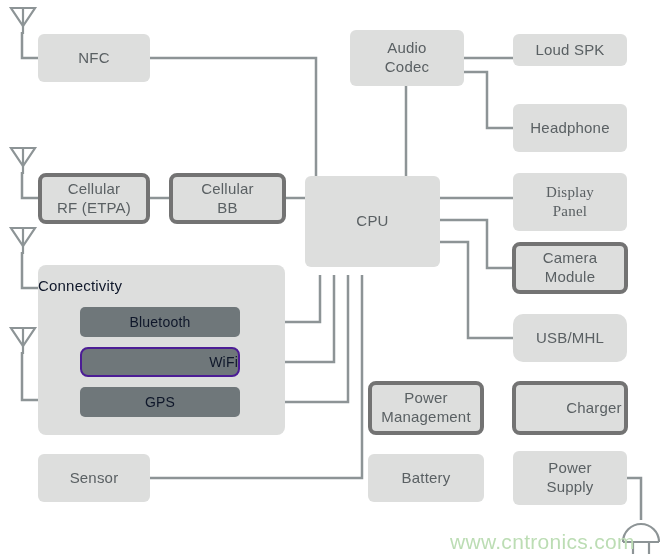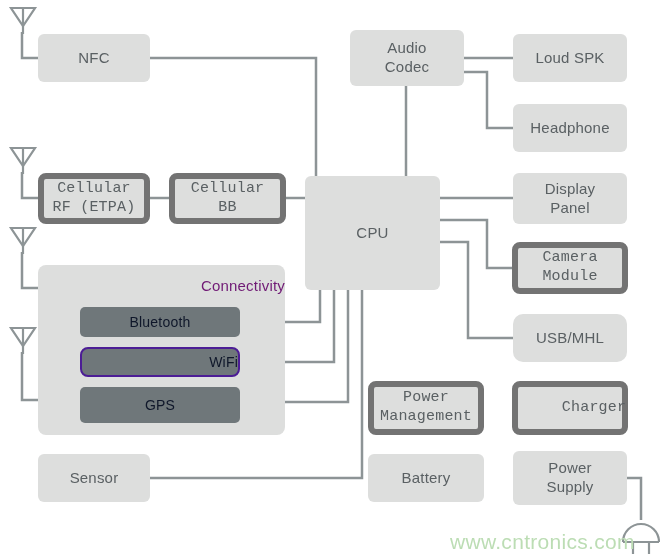--- a/index.html
+++ b/index.html
@@ -37,38 +37,37 @@
     text-align: center;
     color: #5a6063;
     font-size: 15px;
     line-height: 1.25;
     letter-spacing: 0.2px;
     white-space: pre-line;
     border: 2px solid transparent;
     z-index: 3;
   }
   .block.hl {
-    border: 6px solid #737373;
+    border: 4px solid #737373;
     border-radius: 8px;
-    font-family: Liberation Mono, monospace;
   }
   .panel {
     position: absolute;
     box-sizing: border-box;
     background: #dddedd;
     border-radius: 8px;
     z-index: 2;
   }
   .panel-title {
     position: absolute;
     left: 0;
     right: 0;
     top: 12px;
-    text-align: right;
-    color: #701a75;
+    text-align: left;
+    color: #0f172a;
     font-size: 15px;
     letter-spacing: 0.2px;
   }
   .pill {
     position: absolute;
     box-sizing: border-box;
     background: #6f777a;
     border-radius: 5px;
     display: flex;
     align-items: center;
@@ -178,49 +177,49 @@
 
   <div class="panel" style="left:38px; top:265px; width:247px; height:170px;">
     <div class="panel-title">Connectivity</div>
   </div>
   <div class="pill" style="left:80px; top:307px; width:160px; height:30px;">
     <span>Bluetooth</span>
   </div>
   <div class="pill hl" style="left:80px; top:347px; width:160px; height:30px;">
     <span>WiFi</span>
   </div>
-  <div class="pill" style="left:80px; top:387px; width:160px; height:36px;text-align:right;">
+  <div class="pill" style="left:80px; top:387px; width:160px; height:30px;text-align:right;">
     <span>GPS</span>
   </div>
 
   <div class="block" style="left:38px; top:34px; width:112px; height:48px;">NFC</div>
 
   <div class="block hl" style="left:38px; top:173px; width:112px; height:51px;">Cellular
 RF (ETPA)</div>
 
   <div class="block hl" style="left:169px; top:173px; width:117px; height:51px;">Cellular
 BB</div>
 
   <div class="block" style="left:38px; top:454px; width:112px; height:48px;">Sensor</div>
 
-  <div class="block" style="left:305px; top:176px; width:135px; height:114px;">CPU</div>
+  <div class="block" style="left:305px; top:176px; width:135px; height:91px;">CPU</div>
 
   <div class="block" style="left:350px; top:30px; width:114px; height:56px;">Audio
 Codec</div>
 
   <div class="block hl" style="left:368px; top:381px; width:116px; height:54px;">Power
 Management</div>
 
   <div class="block" style="left:368px; top:454px; width:116px; height:48px;">Battery</div>
 
-  <div class="block" style="left:513px; top:34px; width:114px; height:48px;">Loud SPK</div>
+  <div class="block" style="left:513px; top:34px; width:114px; height:32px;">Loud SPK</div>
 
   <div class="block" style="left:513px; top:104px; width:114px; height:48px;">Headphone</div>
 
-  <div class="block" style="left:513px; top:173px; width:114px; height:51px;">Display
+  <div class="block" style="left:513px; top:173px; width:114px; height:58px;font-family:Liberation Serif, serif;">Display
 Panel</div>
 
   <div class="block hl" style="left:512px; top:242px; width:116px; height:52px;">Camera
 Module</div>
 
   <div class="block" style="left:513px; top:314px; width:114px; height:48px;border-radius:10px;">USB/MHL</div>
 
   <div class="block hl" style="left:512px; top:381px; width:116px; height:54px;padding-left:48px;">Charger</div>
 
   <div class="block" style="left:513px; top:451px; width:114px; height:54px;">Power

